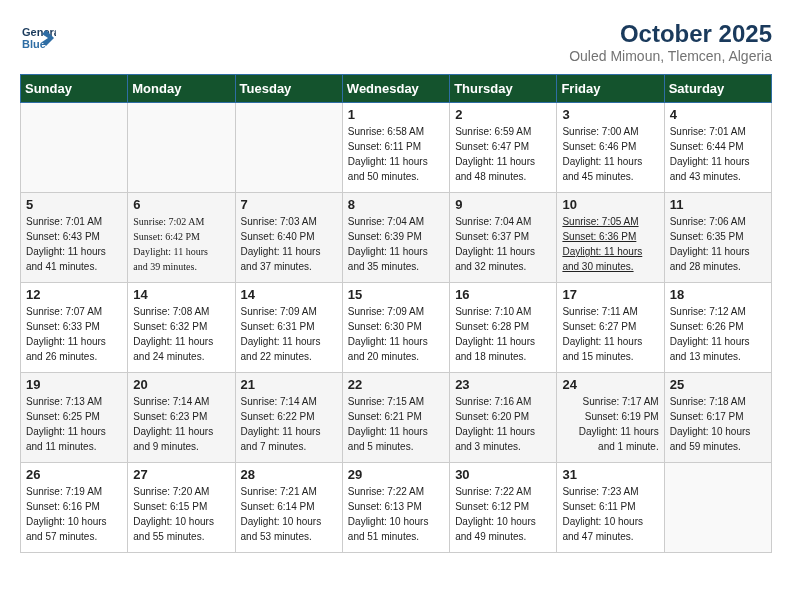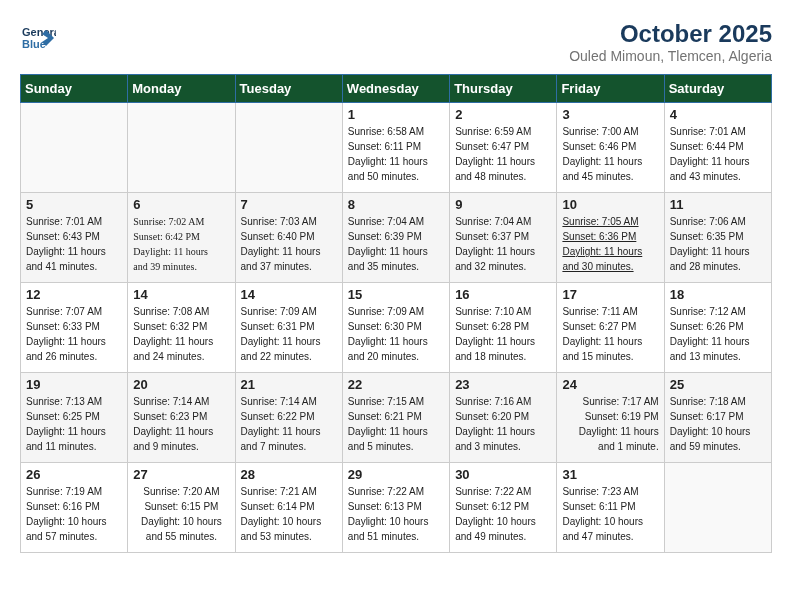--- a/index.html
+++ b/index.html
@@ -299,21 +299,21 @@
       <tr>
         <td>
           <span class="day-number">26</span>
           <div class="day-info" style="white-space: pre-line;">Sunrise: 7:19 AM
 Sunset: 6:16 PM
 Daylight: 10 hours
 and 57 minutes.</div>
         </td>
         <td>
           <span class="day-number">27</span>
-          <div class="day-info" style="white-space: pre-line; text-align: center;">Sunrise: 7:20 AM
+          <div class="day-info" style="white-space: pre-line;">Sunrise: 7:20 AM
 Sunset: 6:15 PM
 Daylight: 10 hours
 and 55 minutes.</div>
         </td>
         <td>
           <span class="day-number">28</span>
           <div class="day-info" style="white-space: pre-line;">Sunrise: 7:21 AM
 Sunset: 6:14 PM
 Daylight: 10 hours
 and 53 minutes.</div>

